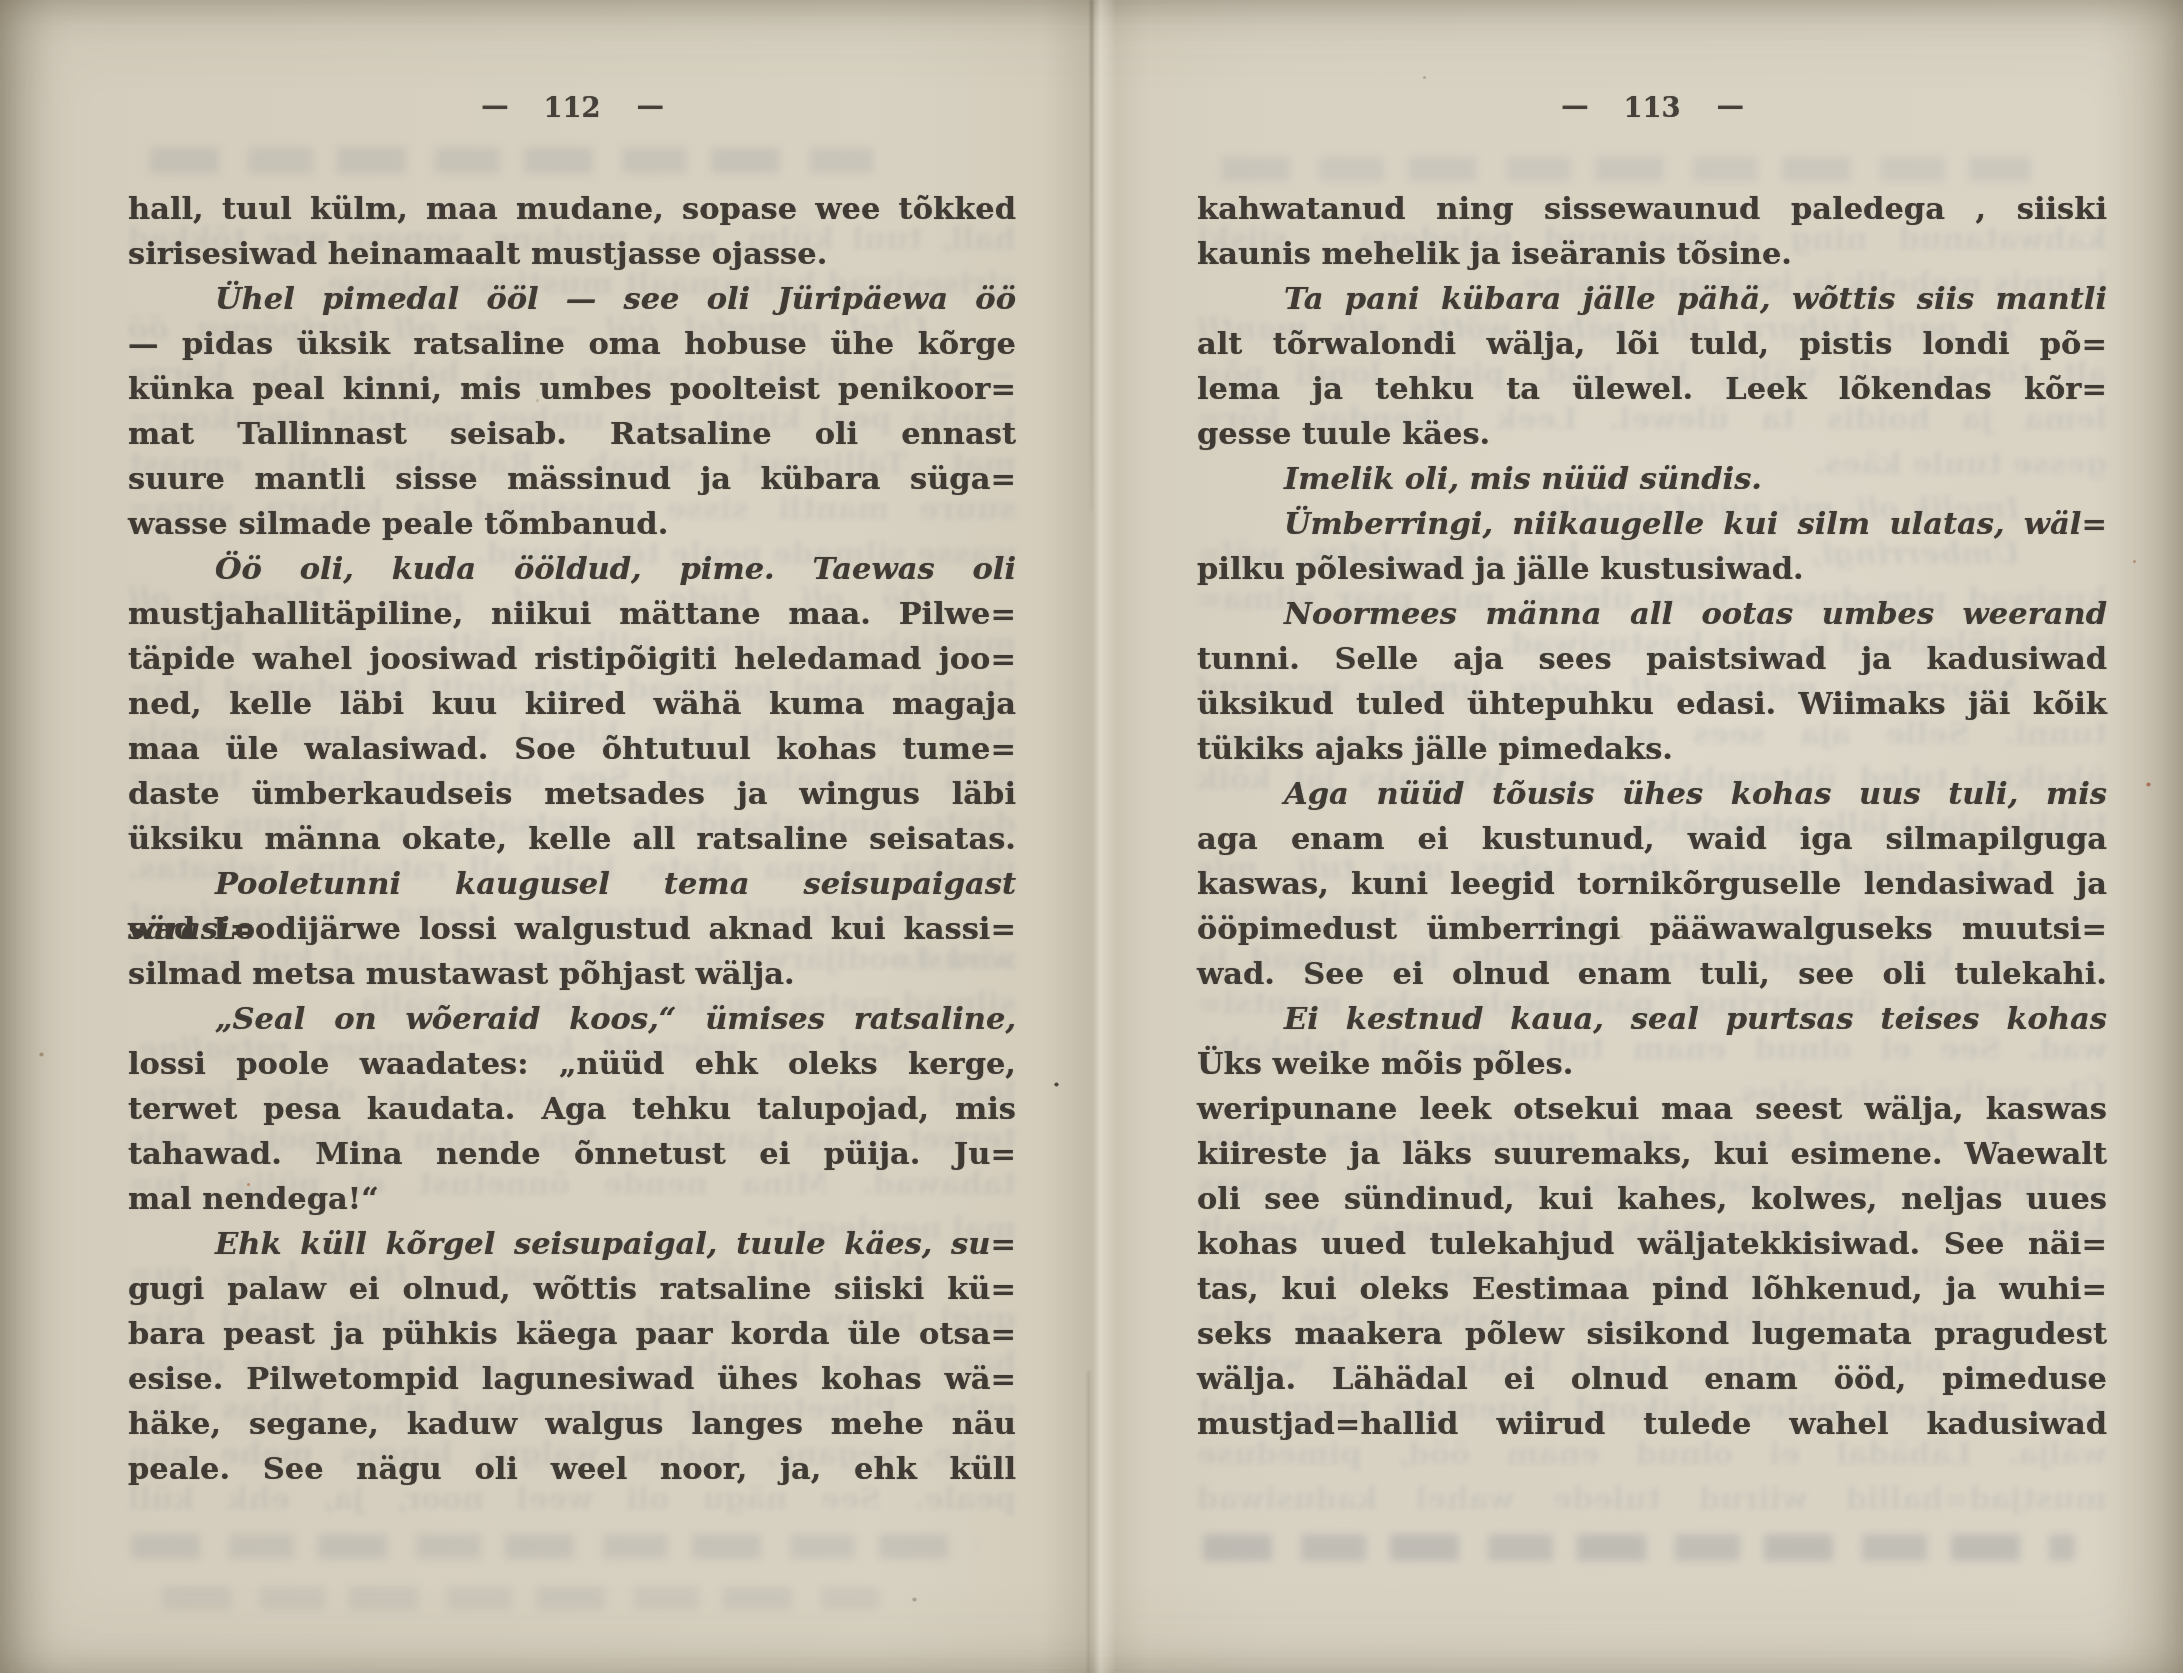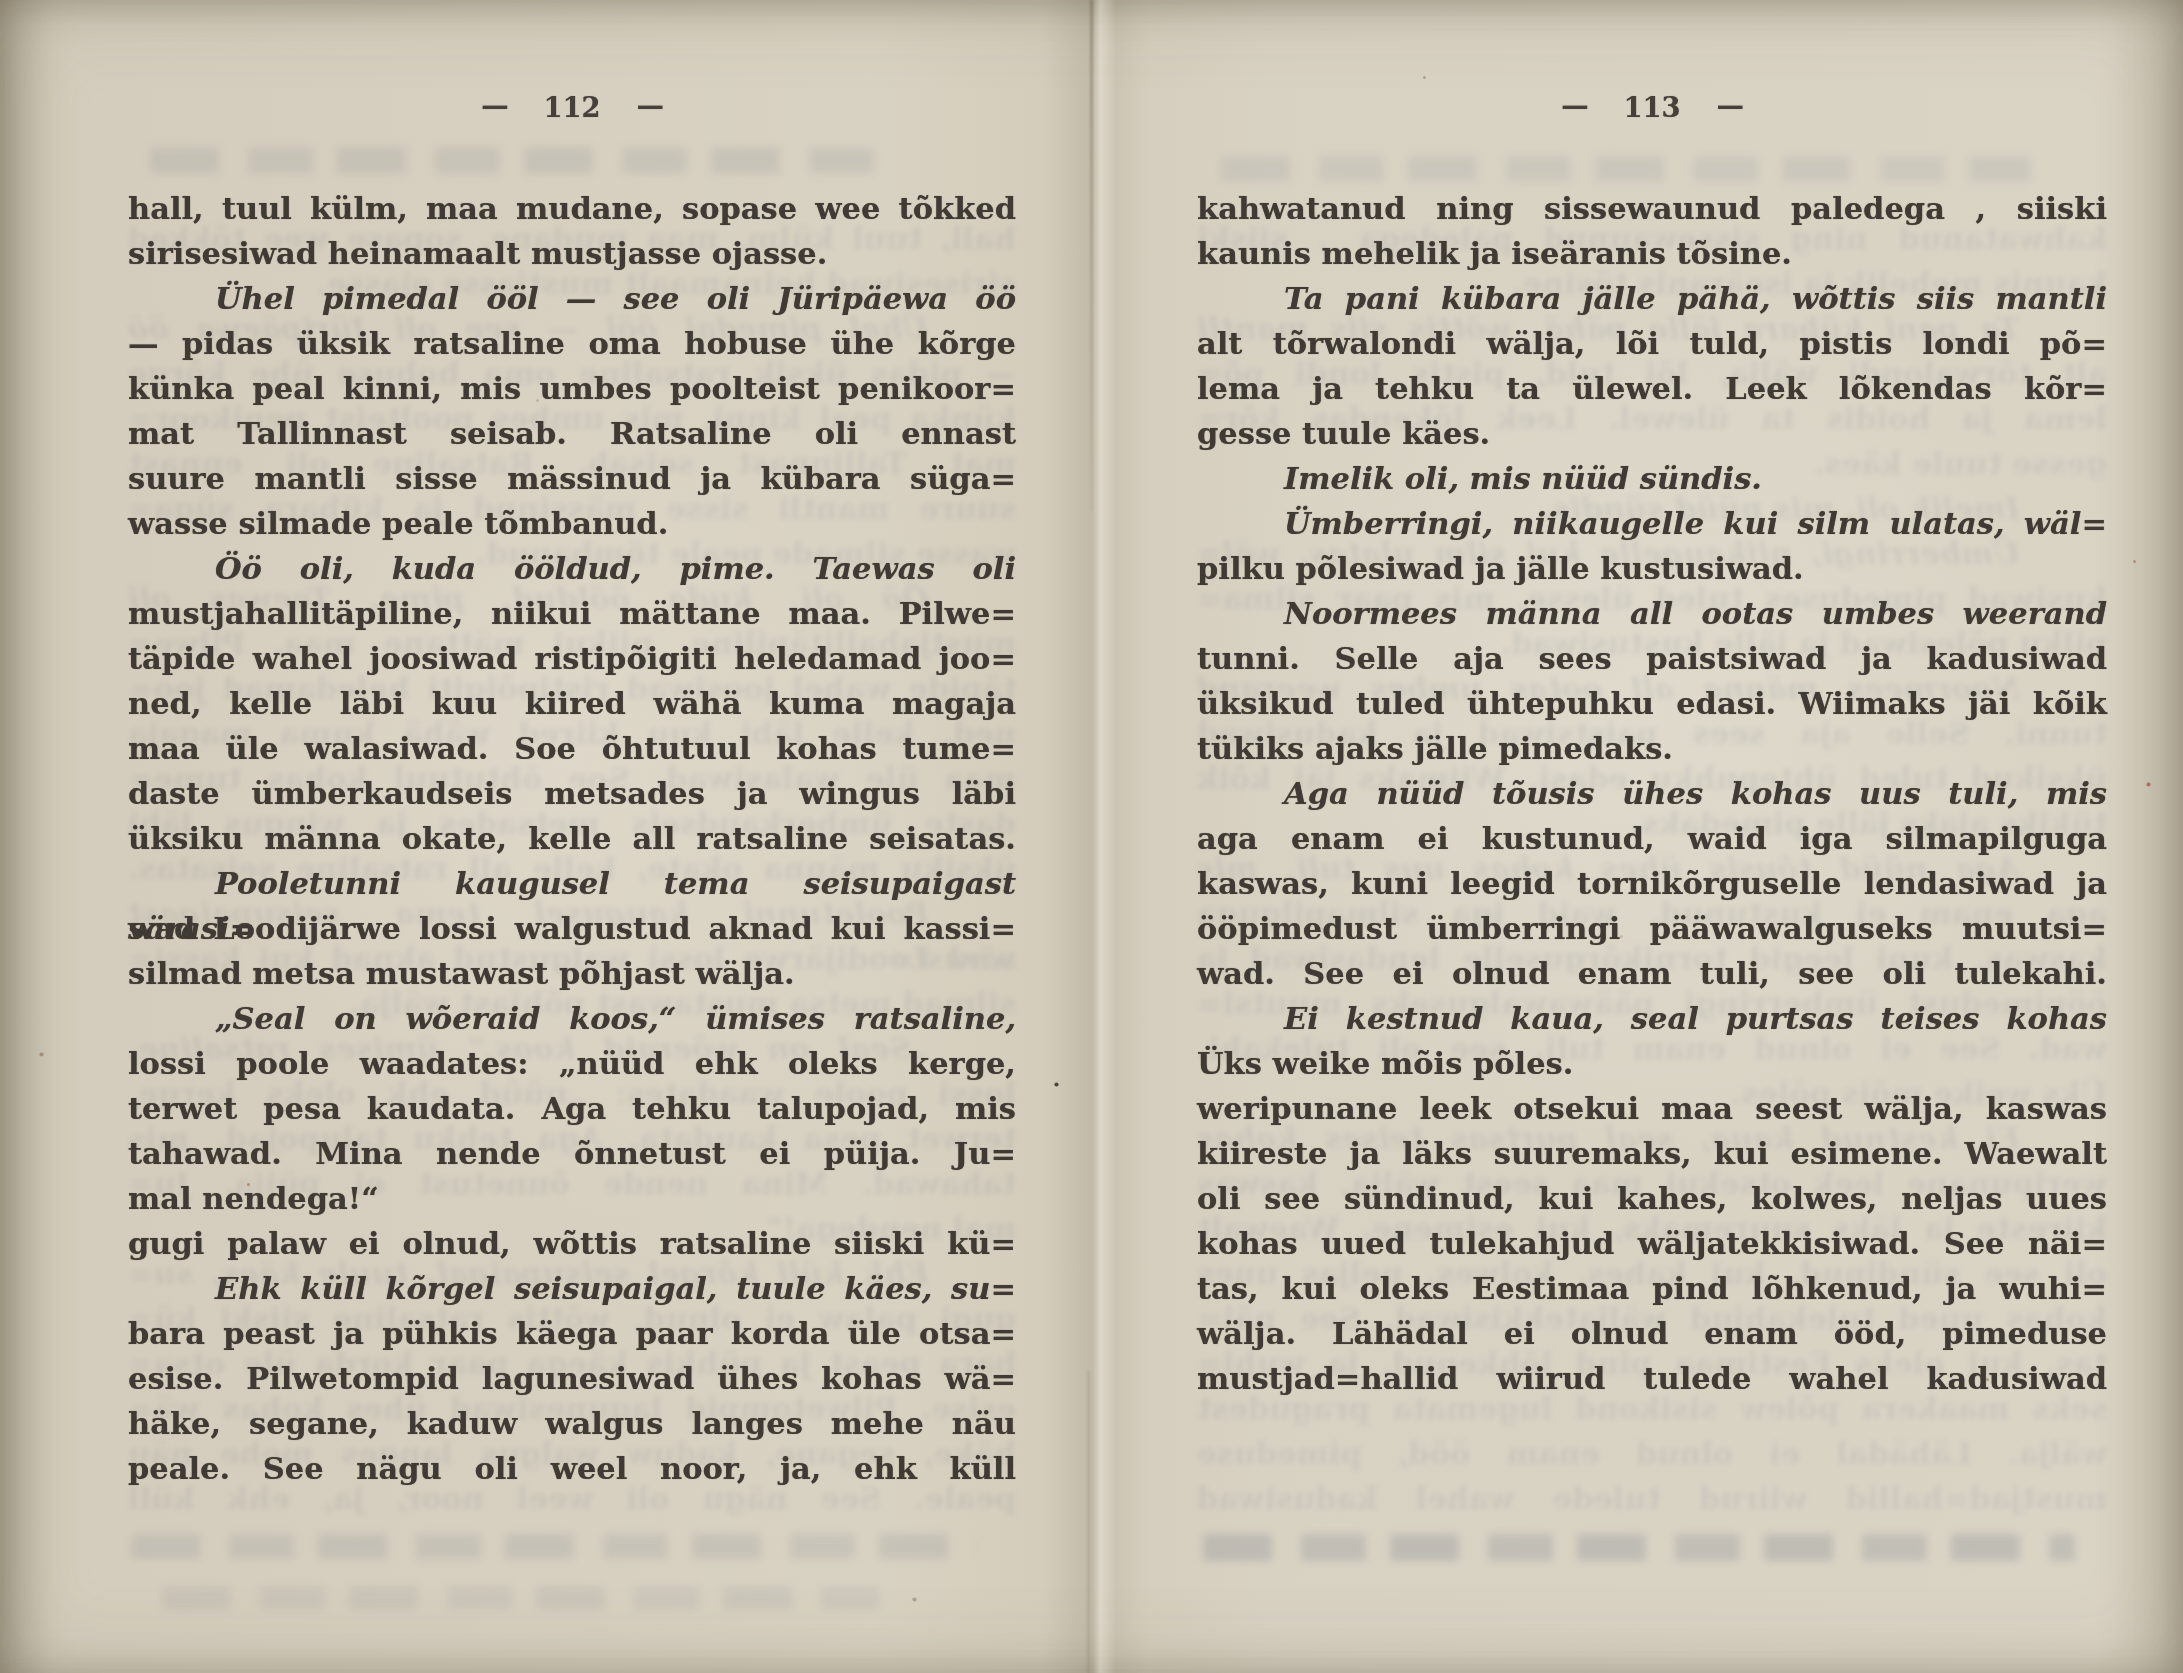--- a/index.html
+++ b/index.html
@@ -203,22 +203,22 @@
         <div class="line">daste ümberkaudseis metsades ja wingus läbi</div>
         <div class="line">üksiku männa okate, kelle all ratsaline seisatas.</div>
         <div class="line indent">Pooletunni kaugusel tema seisupaigast särasi=</div>
         <div class="line">wad Loodijärwe lossi walgustud aknad kui kassi=</div>
         <div class="line flush">silmad metsa mustawast põhjast wälja.</div>
         <div class="line indent">„Seal on wõeraid koos,“ ümises ratsaline,</div>
         <div class="line">lossi poole waadates: „nüüd ehk oleks kerge,</div>
         <div class="line">terwet pesa kaudata. Aga tehku talupojad, mis</div>
         <div class="line">tahawad. Mina nende õnnetust ei püija. Ju=</div>
         <div class="line flush">mal nendega!“</div>
+        <div class="line indent">Ehk küll kõrgel seisupaigal, tuule käes, su=</div>
         <div class="line">gugi palaw ei olnud, wõttis ratsaline siiski kü=</div>
-        <div class="line indent">Ehk küll kõrgel seisupaigal, tuule käes, su=</div>
         <div class="line">bara peast ja pühkis käega paar korda üle otsa=</div>
         <div class="line">esise. Pilwetompid lagunesiwad ühes kohas wä=</div>
         <div class="line">häke, segane, kaduw walgus langes mehe näu</div>
         <div class="line">peale. See nägu oli weel noor, ja, ehk küll</div>
       </div>
   </div>
 
   <div class="page right">
     <div class="page-header">
       <span class="dash">—</span>
@@ -275,20 +275,21 @@
         <div class="line">kaswas, kuni leegid tornikõrguselle lendasiwad ja</div>
         <div class="line">ööpimedust ümberringi pääwawalguseks muutsi=</div>
         <div class="line">wad. See ei olnud enam tuli, see oli tulekahi.</div>
         <div class="line indent">Ei kestnud kaua, seal purtsas teises kohas</div>
         <div class="line flush">Üks weike mõis põles.</div>
         <div class="line">weripunane leek otsekui maa seest wälja, kaswas</div>
         <div class="line">kiireste ja läks suuremaks, kui esimene. Waewalt</div>
         <div class="line">oli see sündinud, kui kahes, kolwes, neljas uues</div>
         <div class="line">kohas uued tulekahjud wäljatekkisiwad. See näi=</div>
         <div class="line">tas, kui oleks Eestimaa pind lõhkenud, ja wuhi=</div>
+        <div class="line">seks maakera põlew sisikond lugemata pragudest</div>
         <div class="line">wälja. Lähädal ei olnud enam ööd, pimeduse</div>
         <div class="line">mustjad=hallid wiirud tulede wahel kadusiwad</div>
       </div>
   </div>
 
   <div class="specks"></div>
 </div>
 
 
 </body></html>

